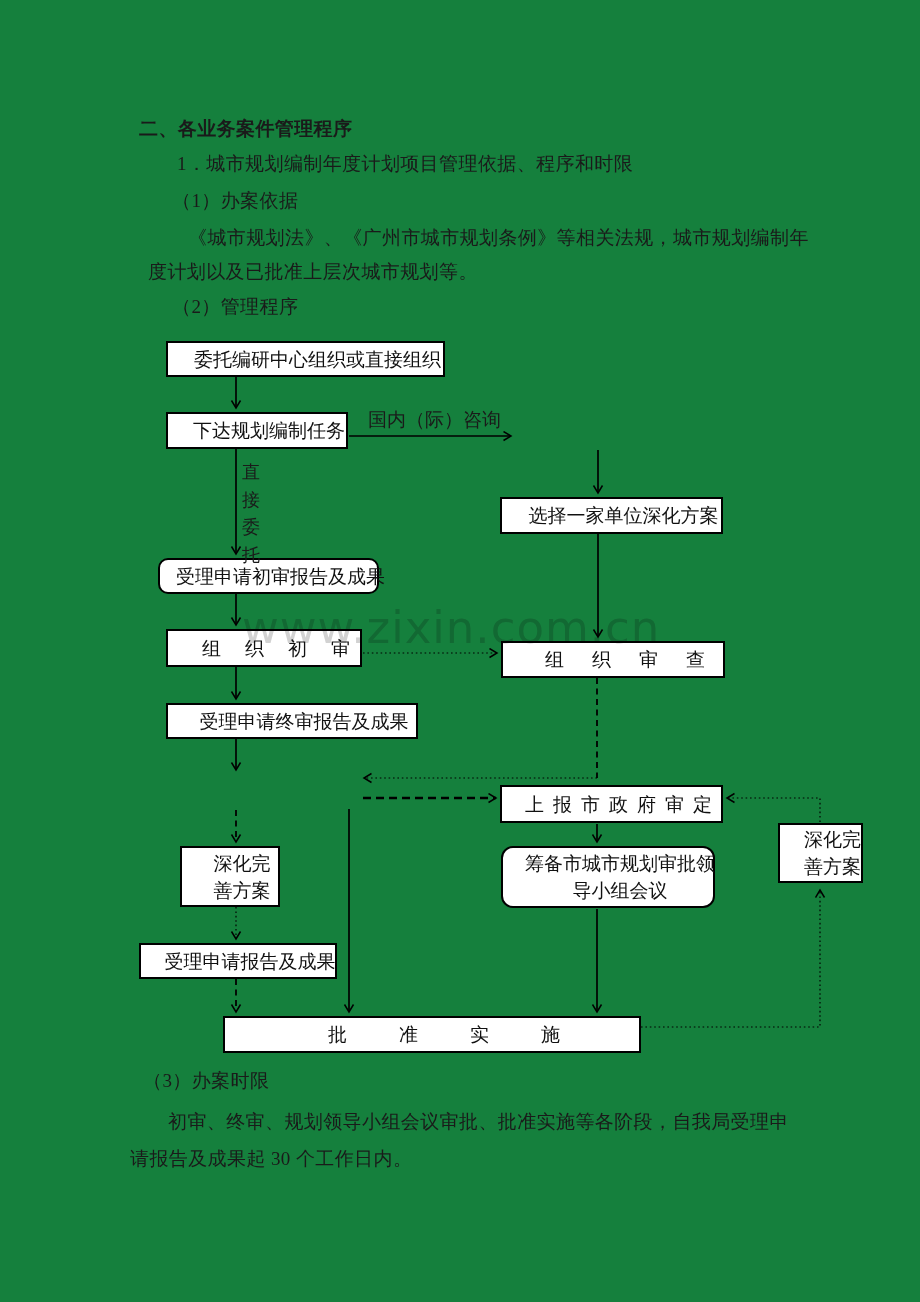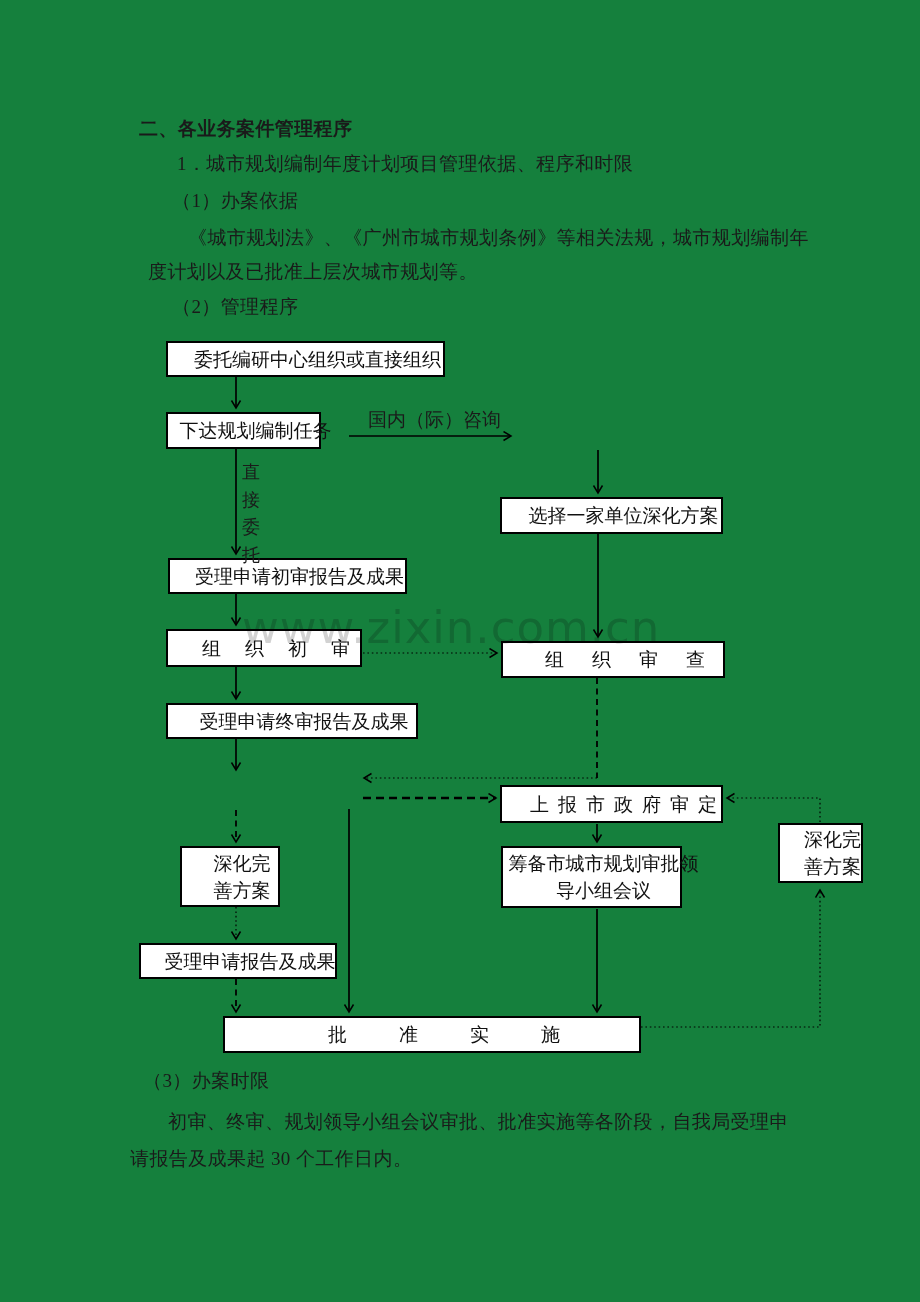--- a/index.html
+++ b/index.html
@@ -74,56 +74,56 @@
       <path d="M236,810 L236,842" marker-end="url(#arr)"></path>
       <path d="M236,979 L236,1012" marker-end="url(#arr)"></path>
     </g>
     <path d="M363,798 L496,798" fill="none" stroke="#000" stroke-width="2.4" stroke-dasharray="8,5" marker-end="url(#arr)"></path>
   </svg>
 
   <div class="node" style="left:166px; top:341px; width:279px; height:36px;">
     <span>委托编研中心组织或直接组织</span>
   </div>
 
-  <div class="node" style="left:166px; top:412px; width:155px; height:37px;">
+  <div class="node" style="left:166px; top:412px; width:182px; height:37px;">
     <span>下达规划编制任务</span>
   </div>
 
 
   <div class="node" style="left:500px; top:497px; width:223px; height:37px;">
     <span>选择一家单位深化方案</span>
   </div>
 
-  <div class="node" style="left:168px; top:558px; width:239px; height:36px;">
+  <div class="node" style="left:158px; top:558px; width:221px; height:36px;border-radius:10px;">
     <span>受理申请初审报告及成果</span>
   </div>
 
   <div class="node" style="left:166px; top:629px; width:196px; height:38px;">
     <span class="sp24">组织初审</span>
   </div>
 
   <div class="node" style="left:501px; top:641px; width:224px; height:37px;">
     <span class="sp28">组织审查</span>
   </div>
 
   <div class="node" style="left:166px; top:703px; width:252px; height:36px;">
     <span>受理申请终审报告及成果</span>
   </div>
 
 
-  <div class="node" style="left:500px; top:785px; width:223px; height:38px;">
+  <div class="node" style="left:500px; top:785px; width:223px; height:38px;align-items:flex-end;">
     <span class="sp9">上报市政府审定</span>
   </div>
 
   <div class="node" style="left:180px; top:846px; width:100px; height:61px;">
     <span>深化完</span>
     <span>善方案</span>
   </div>
 
-  <div class="node" style="left:501px; top:846px; width:181px; height:62px;">
+  <div class="node" style="left:501px; top:846px; width:214px; height:62px;border-radius:12px;">
     <span>筹备市城市规划审批领</span>
     <span>导小组会议</span>
   </div>
 
   <div class="node" style="left:778px; top:823px; width:85px; height:60px;">
     <span>深化完</span>
     <span>善方案</span>
   </div>
 
   <div class="node" style="left:139px; top:943px; width:198px; height:36px;">

